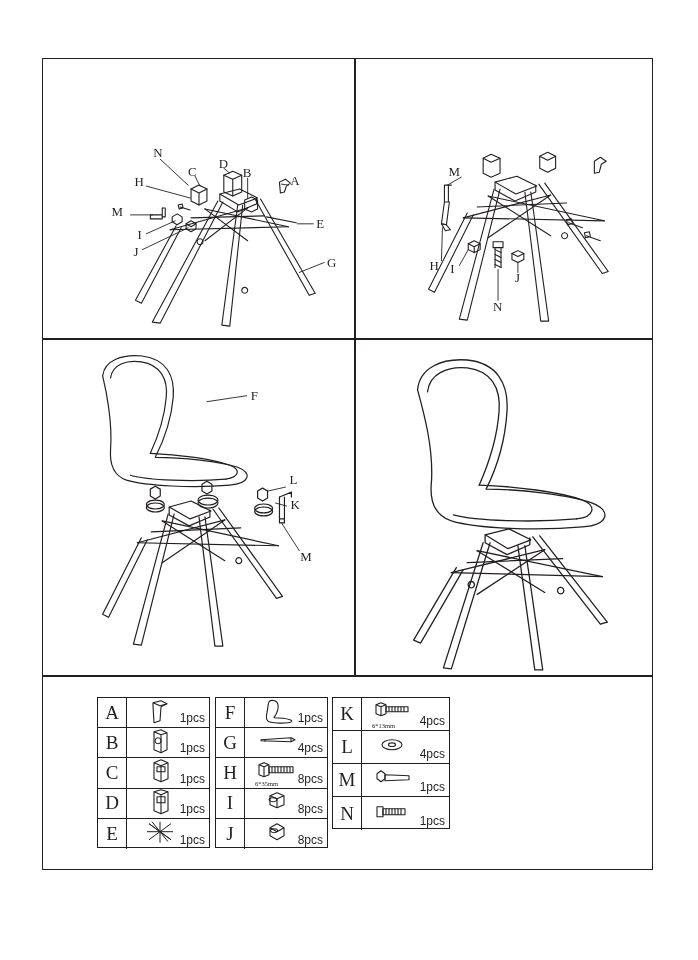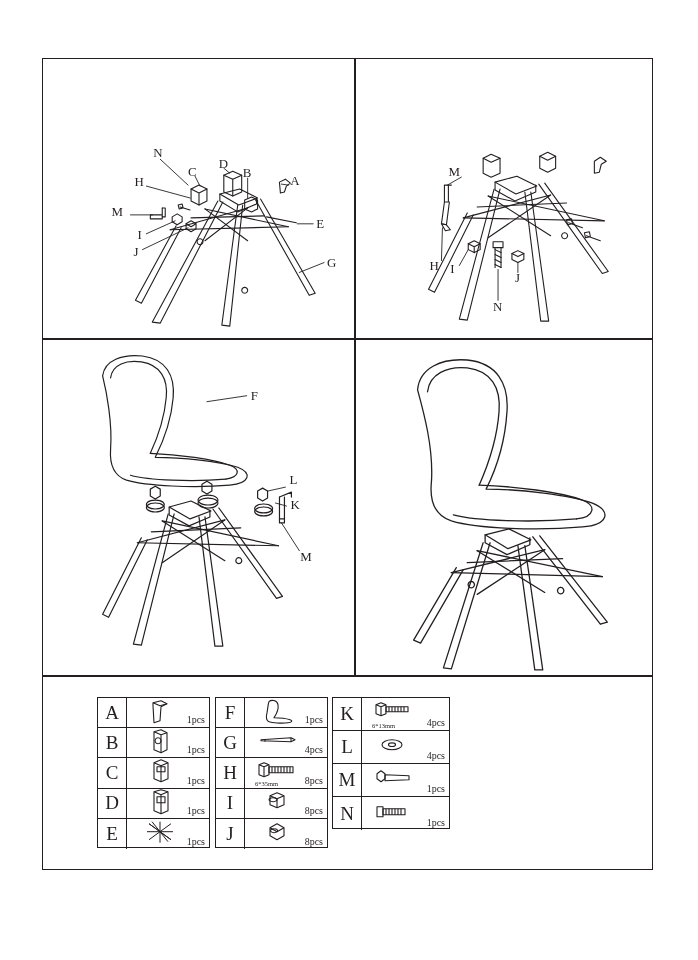--- a/index.html
+++ b/index.html
@@ -87,22 +87,22 @@
     top: 50%;
     transform: translateY(-55%);
     width: 48px;
     height: 26px;
   }
   .picon svg { display: block; width: 100%; height: 100%; overflow: visible; }
   .pqty {
     position: absolute;
     right: 4px;
     bottom: 2px;
-    font-family: Liberation Serif, serif;
-    font-size: 10px;
+    font-family: Liberation Sans, sans-serif;
+    font-size: 12px;
     color: #231f20;
     white-space: nowrap;
   }
   .pspec {
     position: absolute;
     left: 10px;
     bottom: 1px;
     font-family: "Liberation Serif", serif;
     font-size: 6.5px;
     color: #231f20;

